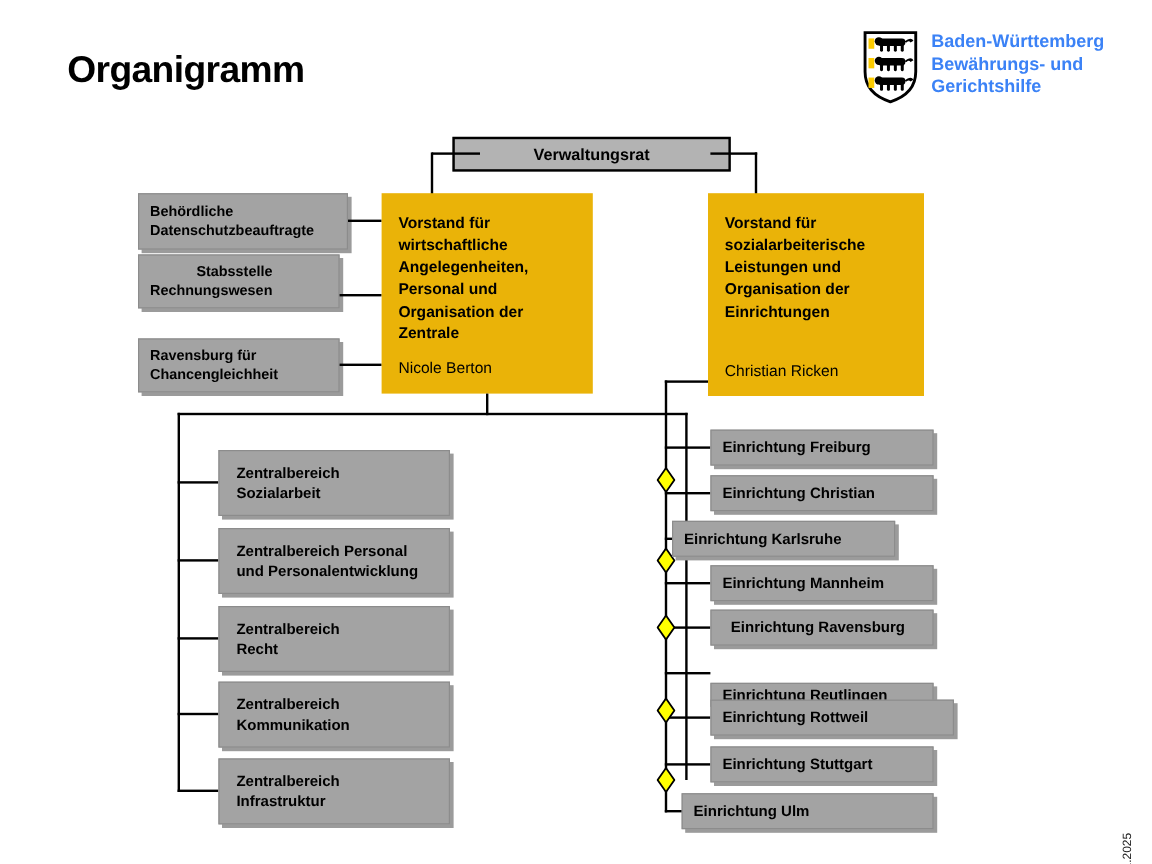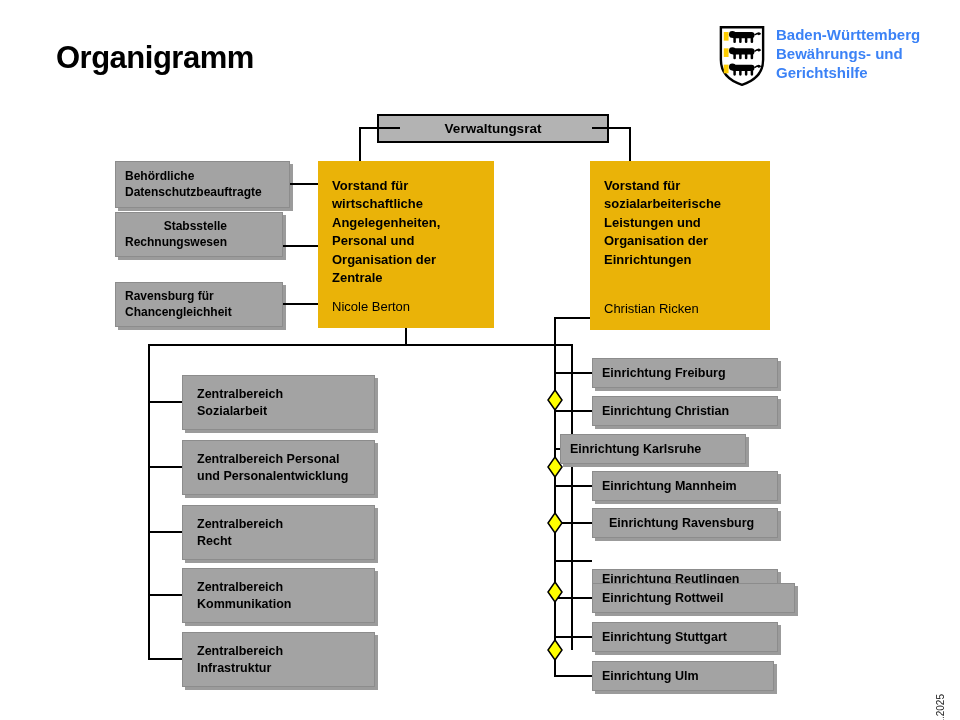--- a/index.html
+++ b/index.html
@@ -154,17 +154,17 @@
     </svg>
 
   <div class="abs soft-box fac-box" style="left:592px;top:358px;width:186px;height:30px;">Einrichtung Freiburg</div>
   <div class="abs soft-box fac-box" style="left:592px;top:396px;width:186px;height:30px;">Einrichtung Christian</div>
   <div class="abs soft-box fac-box" style="left:560px;top:434px;width:186px;height:30px;">Einrichtung Karlsruhe</div>
   <div class="abs soft-box fac-box" style="left:592px;top:471px;width:186px;height:30px;">Einrichtung Mannheim</div>
   <div class="abs soft-box fac-box" style="left:592px;top:508px;width:186px;height:30px;padding-left:16px;">Einrichtung Ravensburg</div>
   <div class="abs soft-box fac-box" style="left:592px;top:546px;width:186px;height:20px;margin-top:23px;">Einrichtung Reutlingen</div>
   <div class="abs soft-box fac-box" style="left:592px;top:583px;width:203px;height:30px;text-align:center;">Einrichtung Rottweil</div>
   <div class="abs soft-box fac-box" style="left:592px;top:622px;width:186px;height:30px;">Einrichtung Stuttgart</div>
-  <div class="abs soft-box fac-box" style="left:592px;top:661px;width:182px;height:30px;">Einrichtung Ulm</div>
+  <div class="abs soft-box fac-box" style="left:568px;top:661px;width:210px;height:30px;">Einrichtung Ulm</div>
 
   <div class="stand-note">Stand: 01.2025</div>
 
 </div>
 
 </body></html>

